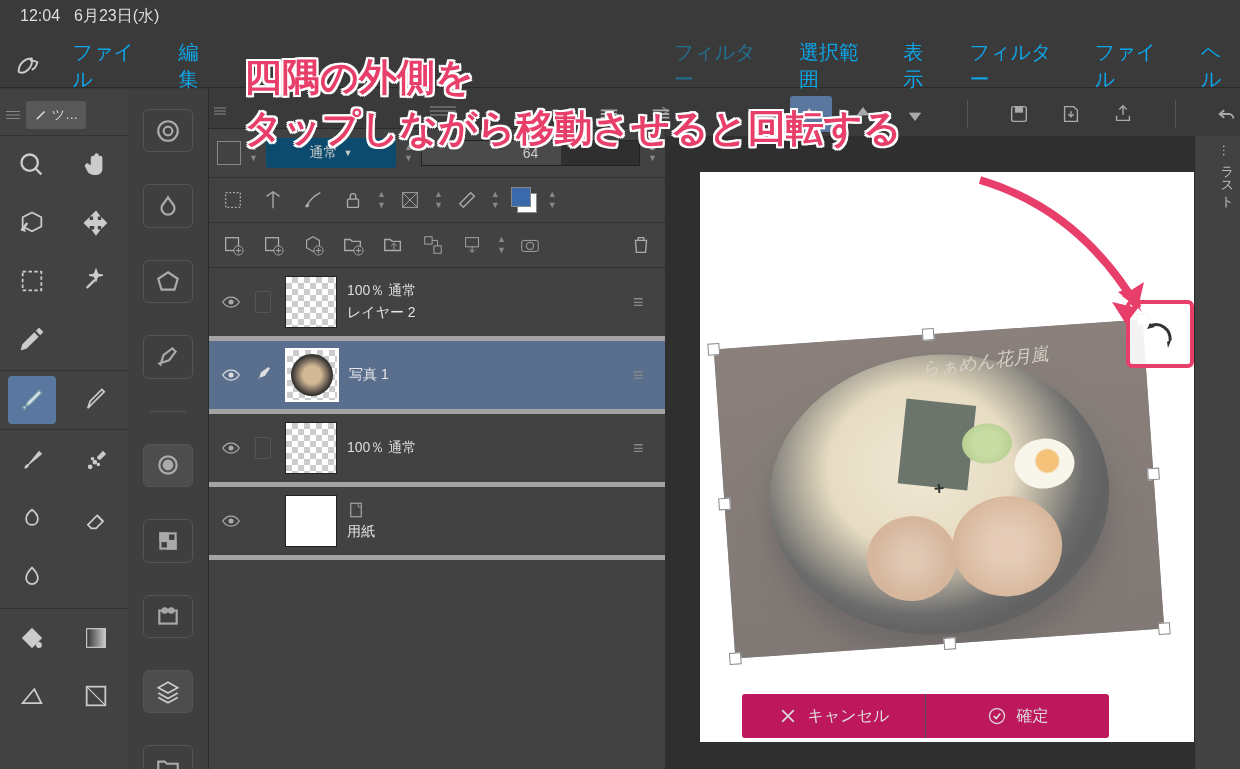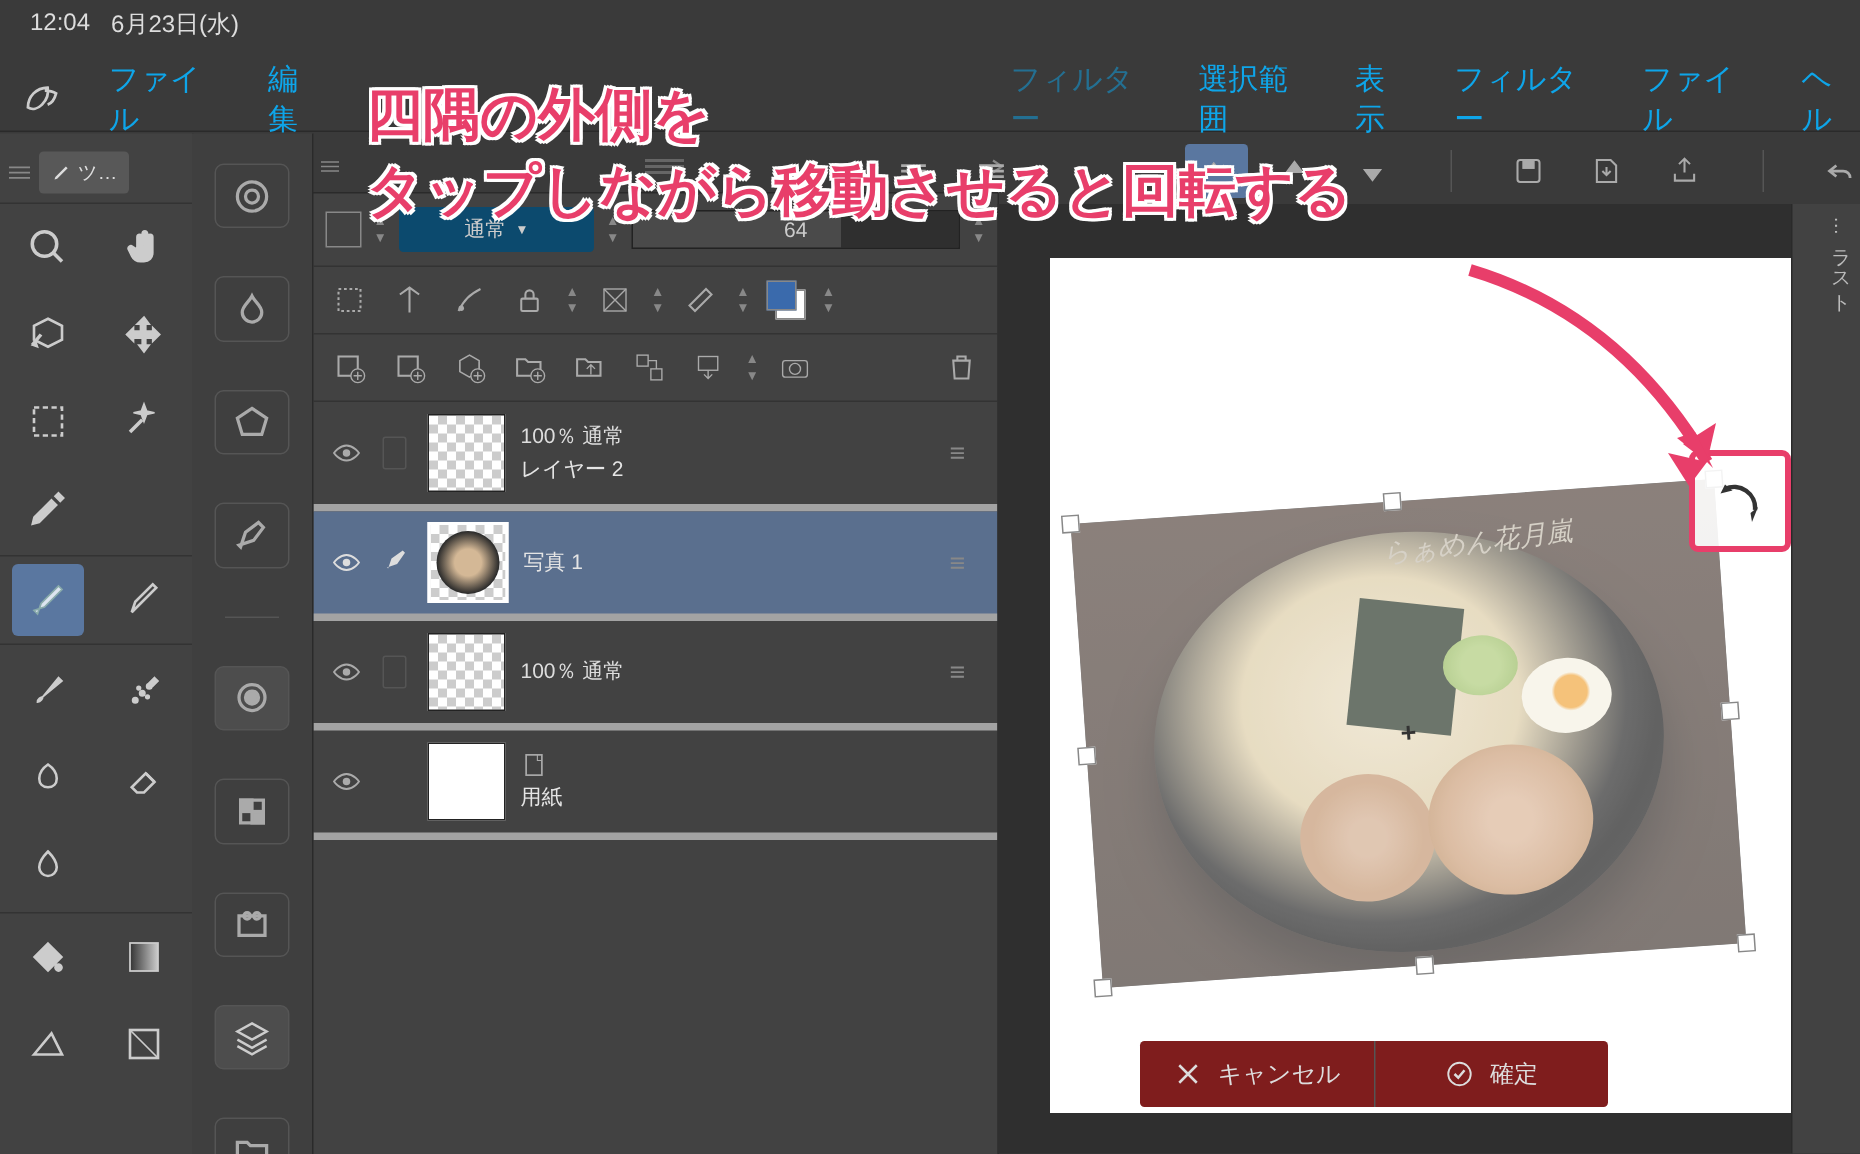--- a/index.html
+++ b/index.html
@@ -56,21 +56,21 @@
 .photo .chashu{position:absolute;left:52%;top:54%;width:110px;height:100px;border-radius:50%;background:radial-gradient(circle,#d8b090 20%,#c89870 60%,#b08050 90%)}
 .photo .chashu2{position:absolute;left:32%;top:58%;width:90px;height:85px;border-radius:50%;background:radial-gradient(circle,#d0a888 20%,#c09068 60%)}
 .photo .negi{position:absolute;left:56%;top:30%;width:50px;height:40px;border-radius:50%;background:radial-gradient(circle,#a8c870 40%,#8ab050 90%)}
 .photo .writing{position:absolute;left:48%;top:6%;font-size:18px;color:#c0b8a8;font-family:cursive;font-style:italic;transform:rotate(-3deg)}
 .sel-box{position:absolute;left:724px;top:334px;width:430px;height:310px;transform:rotate(-4deg)}
 .sel-box .h{position:absolute;width:12px;height:12px;background:#fff;border:1px solid #888;box-sizing:border-box}
 .sel-box .h.tl{left:-6px;top:-6px}.sel-box .h.tm{left:50%;top:-6px;margin-left:-6px}.sel-box .h.tr{right:-6px;top:-6px}
 .sel-box .h.ml{left:-6px;top:50%;margin-top:-6px}.sel-box .h.mr{right:-6px;top:50%;margin-top:-6px}
 .sel-box .h.bl{left:-6px;bottom:-6px}.sel-box .h.bm{left:50%;bottom:-6px;margin-left:-6px}.sel-box .h.br{right:-6px;bottom:-6px}
 .sel-box .center{position:absolute;left:50%;top:50%;transform:translate(-50%,-50%);font-size:18px;color:#333;font-weight:bold}
-.confirm-bar{position:absolute;left:760px;top:694px;width:312px;height:44px;background:#7f1d1d;border-radius:3px;display:flex}
+.confirm-bar{position:absolute;left:742px;top:694px;width:367px;height:44px;background:#be185d;border-radius:3px;display:flex}
 .confirm-bar .btn{flex:1;display:flex;align-items:center;justify-content:center;gap:10px;font-size:16px;color:#ddd}
 .confirm-bar .btn:first-child{border-right:1px solid #555}
 .overlay-text{position:absolute;left:244px;top:52px;font-size:38px;font-weight:bold;color:#e83e6a;line-height:1.35;text-shadow:2px 2px 0 #fff,-2px 2px 0 #fff,2px -2px 0 #fff,-2px -2px 0 #fff,0 2px 0 #fff,0 -2px 0 #fff,2px 0 0 #fff,-2px 0 0 #fff;pointer-events:none;z-index:50}
 .arrow{position:absolute;left:960px;top:170px;width:210px;height:180px;z-index:49;pointer-events:none}
 .rotate-highlight{position:absolute;left:1126px;top:300px;width:60px;height:60px;border:4px solid #e83e6a;border-radius:6px;background:rgba(255,255,255,.9);display:flex;align-items:center;justify-content:center;z-index:48}
 .rotate-highlight svg{width:36px;height:36px;stroke:#333;fill:none;stroke-width:3}
 .two-color-sq{width:26px;height:26px;position:relative}
 .two-color-sq::before{content:"";position:absolute;right:0;bottom:0;width:18px;height:18px;background:#fff;border:1px solid #888}
 .two-color-sq::after{content:"";position:absolute;left:0;top:0;width:18px;height:18px;background:#3a6aac;border:1px solid #888}
 .updn{display:flex;flex-direction:column;font-size:9px;line-height:1;color:#888;gap:2px}

